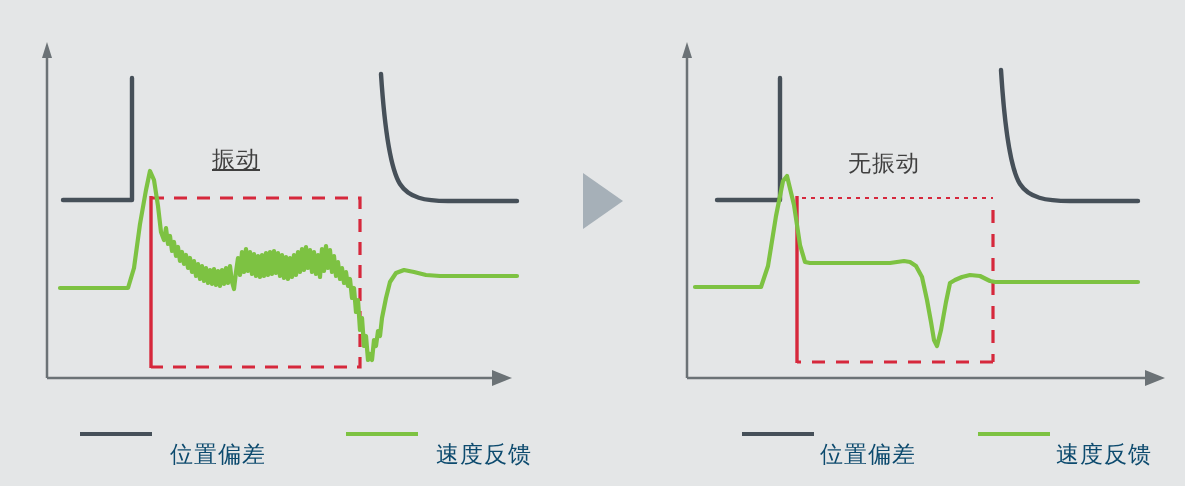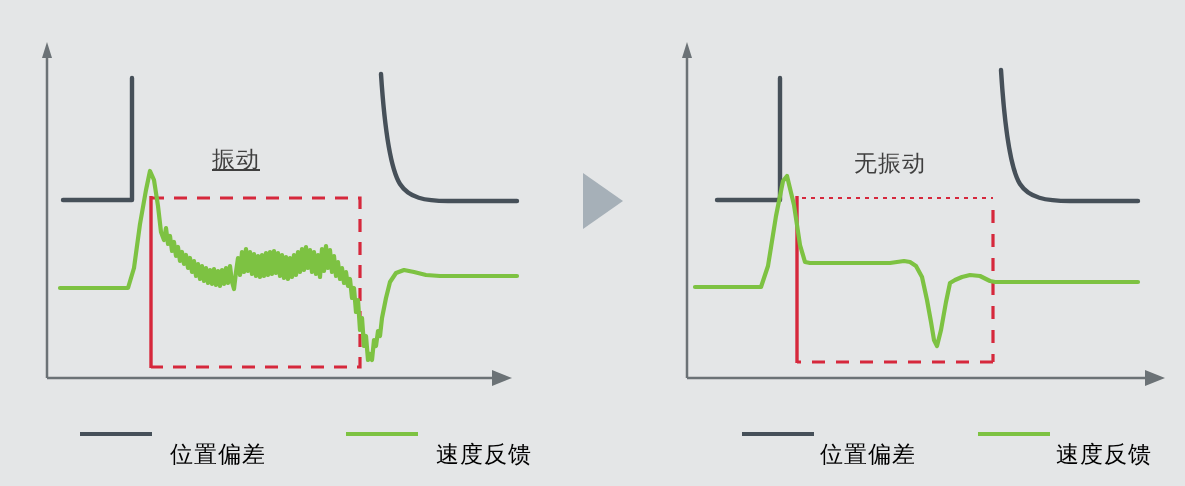--- a/index.html
+++ b/index.html
@@ -65,21 +65,21 @@
   .legend-swatch {
     display: inline-block;
     width: 72px;
     height: 4px;
     border-radius: 0;
     margin-right: 18px;
   }
   .legend-swatch.dark  { background: #465059; }
   .legend-swatch.green { background: #7dc242; }
   .legend-text {
-    color: #000000;
+    color: #0c4a6e;
     font-size: 23px;
     font-family: Liberation Sans, sans-serif;
     letter-spacing: 1px;
     line-height: 1;
     margin-top: 40px;
   }
   #legend-left .legend-item + .legend-item  { margin-left: 80px; }
   #legend-right .legend-item + .legend-item { margin-left: 62px; }
   #legend-right .legend-swatch { margin-right: 6px; }
 
@@ -186,21 +186,21 @@
                  L 118 266 L 126 216 L 133 181 L 137 176
                  L 144 205 L 150 245 L 155 262 L 160 263
                  L 198 263 L 240 263 L 254 261 L 260 262 L 266 266
                  L 272 277 L 277 300 L 281 322 L 284 340 L 287 346
                  L 291 330 L 296 302 L 300 283 L 305 280 L 312 277
                  L 320 275 L 330 276 L 340 281 L 345 282
                  L 370 282 L 420 282 L 488 282" fill="none" stroke="#7dc242" stroke-width="4.2" stroke-linecap="round" stroke-linejoin="round"></path>
       </g>
     </svg>
 
-    <div class="annot-label" id="label-right" style="left:204px; top:152px;">无振动</div>
+    <div class="annot-label" id="label-right" style="left:198px; top:152px;">无振动</div>
 
     <div class="legend" id="legend-right" style="left:92px; top:414px;">
       <div class="legend-item">
         <span class="legend-swatch dark"></span>
         <span class="legend-text">位置偏差</span>
       </div>
       <div class="legend-item">
         <span class="legend-swatch green"></span>
         <span class="legend-text">速度反馈</span>
       </div>

